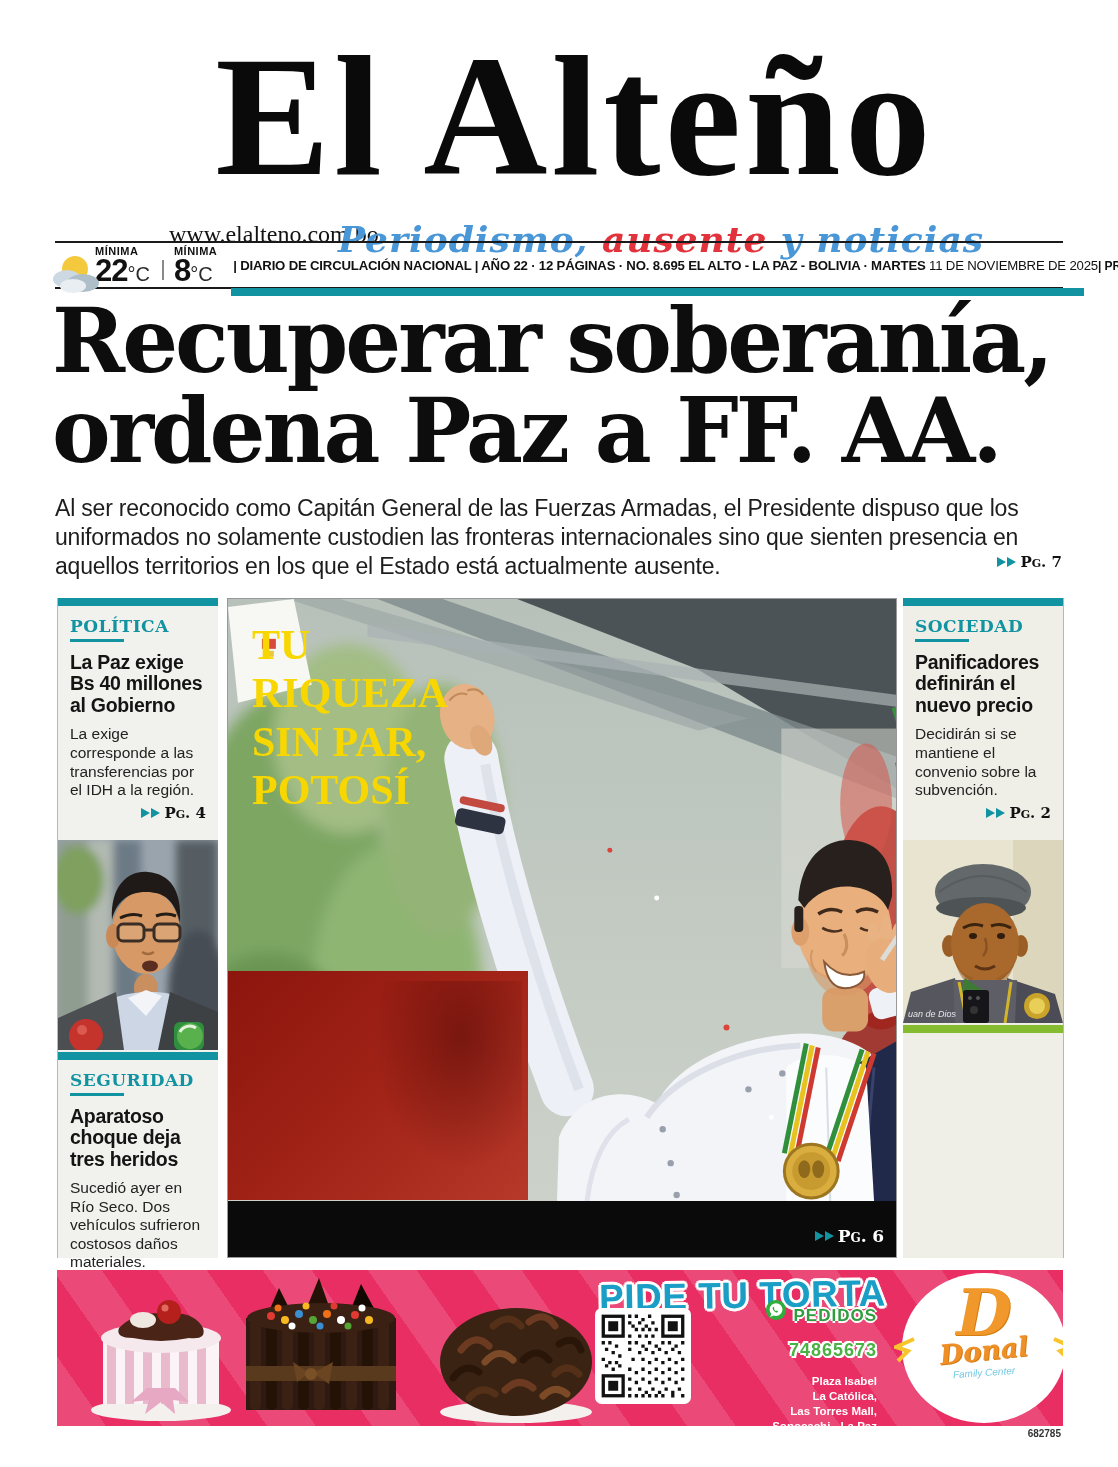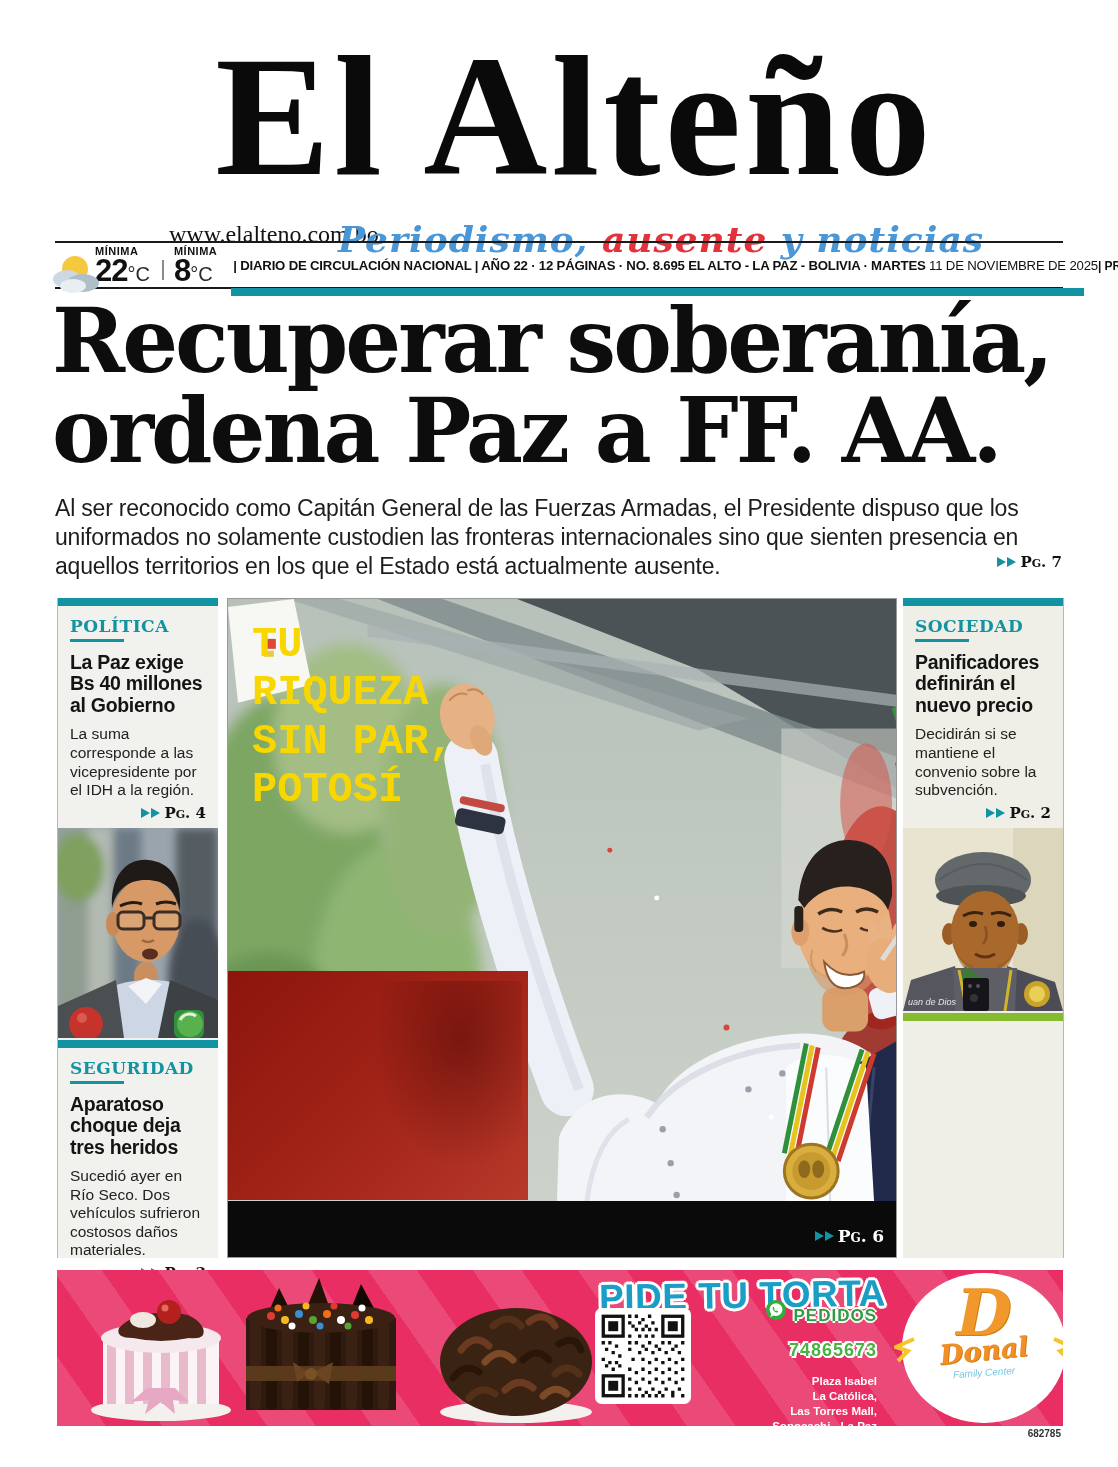--- a/index.html
+++ b/index.html
@@ -51,42 +51,42 @@
   .pg .tri+.tri{margin-left:-3px;}
   .pg.green .tri{border-left-color:#84bb2f;}
   .pg.white{color:#fff;}
 
   
   .col{position:absolute;top:598px;width:160px;height:660px;}
   .col-left{left:57px;background:#f1f1ed;border-left:1px solid #b9b9b4;}
   .col-right{left:903px;background:#efefe8;border-right:1px solid #b9b9b4;}
   .accent-bar{height:8px;background:#1193a2;}
   .accent-bar.green{background:#84bb2f;}
-  .story-pad{padding:12px 10px 6px 12px;border-radius:32px;}
+  .story-pad{padding:12px 10px 18px 12px;border-radius:32px;}
   .sec-label{font-family:"DejaVu Serif",serif;font-weight:700;font-size:17px;letter-spacing:.5px;
     color:#1193a2;line-height:1;}
   .sec-label.green{color:#84bb2f;}
   .sec-label .ul{display:block;width:54px;height:3px;background:#1193a2;margin-top:4px;}
   .sec-label.green .ul{background:#84bb2f;}
   .s-head{font-size:19.5px;font-weight:700;letter-spacing:-.3px;line-height:1.1;color:#141414;
     margin-top:10px;}
   .s-sum{font-size:15.5px;line-height:1.2;color:#222;margin-top:9px;}
   .s-pg{text-align:right;margin-top:4px;padding-right:2px;}
   .s-photo{display:block;width:100%;}
 
   
   .center-box{position:absolute;left:227px;top:598px;width:670px;height:660px;
     border:1.5px solid #999;box-sizing:border-box;background:#cfd5cd;}
   .center-photo{position:absolute;inset:0 0 56px 0;overflow:hidden;}
   .center-photo svg{width:100%;height:100%;display:block;}
   .overlay-red{position:absolute;left:0;top:372px;width:300px;height:229px;
     background:linear-gradient(135deg,#8c150d 0%,#a32418 55%,#b7392a 100%);}
   .overlay-red:after{content:"";position:absolute;right:6px;top:10px;width:150px;height:190px;
     background:radial-gradient(ellipse at 60% 30%,rgba(50,0,0,.38),rgba(50,0,0,0) 70%);}
-  .overlay-text{position:absolute;left:24px;top:22px;font-family:Liberation Mono, monospace;
+  .overlay-text{position:absolute;left:24px;top:22px;font-family:Liberation Serif, serif;
     font-weight:700;font-size:42px;line-height:1.15;letter-spacing:0;color:#f8d700;
     white-space:pre-line;z-index:2;}
   .caption-bar{position:absolute;left:0;bottom:0;width:100%;height:56px;background:#0a0a0a;
     box-sizing:border-box;padding:8px 86px 8px 13px;color:#fff;font-size:14.5px;font-weight:700;
     line-height:1.3;letter-spacing:-.1px;}
   .caption-pg{position:absolute;right:12px;bottom:10px;}
   .caption-pg .pg{font-size:17px;}
 
   
   .ad{position:absolute;left:57px;top:1270px;width:1006px;height:156px;
@@ -165,21 +165,21 @@
         <i class="tri"></i>
         <span>Pg. 7</span>
       </span>
   </div>
 
   <div class="col col-left">
     <div class="accent-bar"></div>
     <div class="story-pad">
       <div class="sec-label"><span>POLÍTICA</span><span class="ul"></span></div>
       <div class="s-head">La Paz exige Bs 40 millones al Gobierno</div>
-      <div class="s-sum">La suma corresponde a las vicepresidente por el IDH a la región.</div>
+      <div class="s-sum">La exige corresponde a las transferencias por el IDH a la región.</div>
       <div class="s-pg"><span class="pg">
             <i class="tri"></i>
             <i class="tri"></i>
             <span>Pg. 4</span>
           </span></div>
     </div>
     <svg class="s-photo" width="160" height="210" viewBox="0 0 160 210" preserveAspectRatio="none">
       <defs>
           <filter id="blurL">
             <feGaussianBlur stdDeviation="4"></feGaussianBlur>

